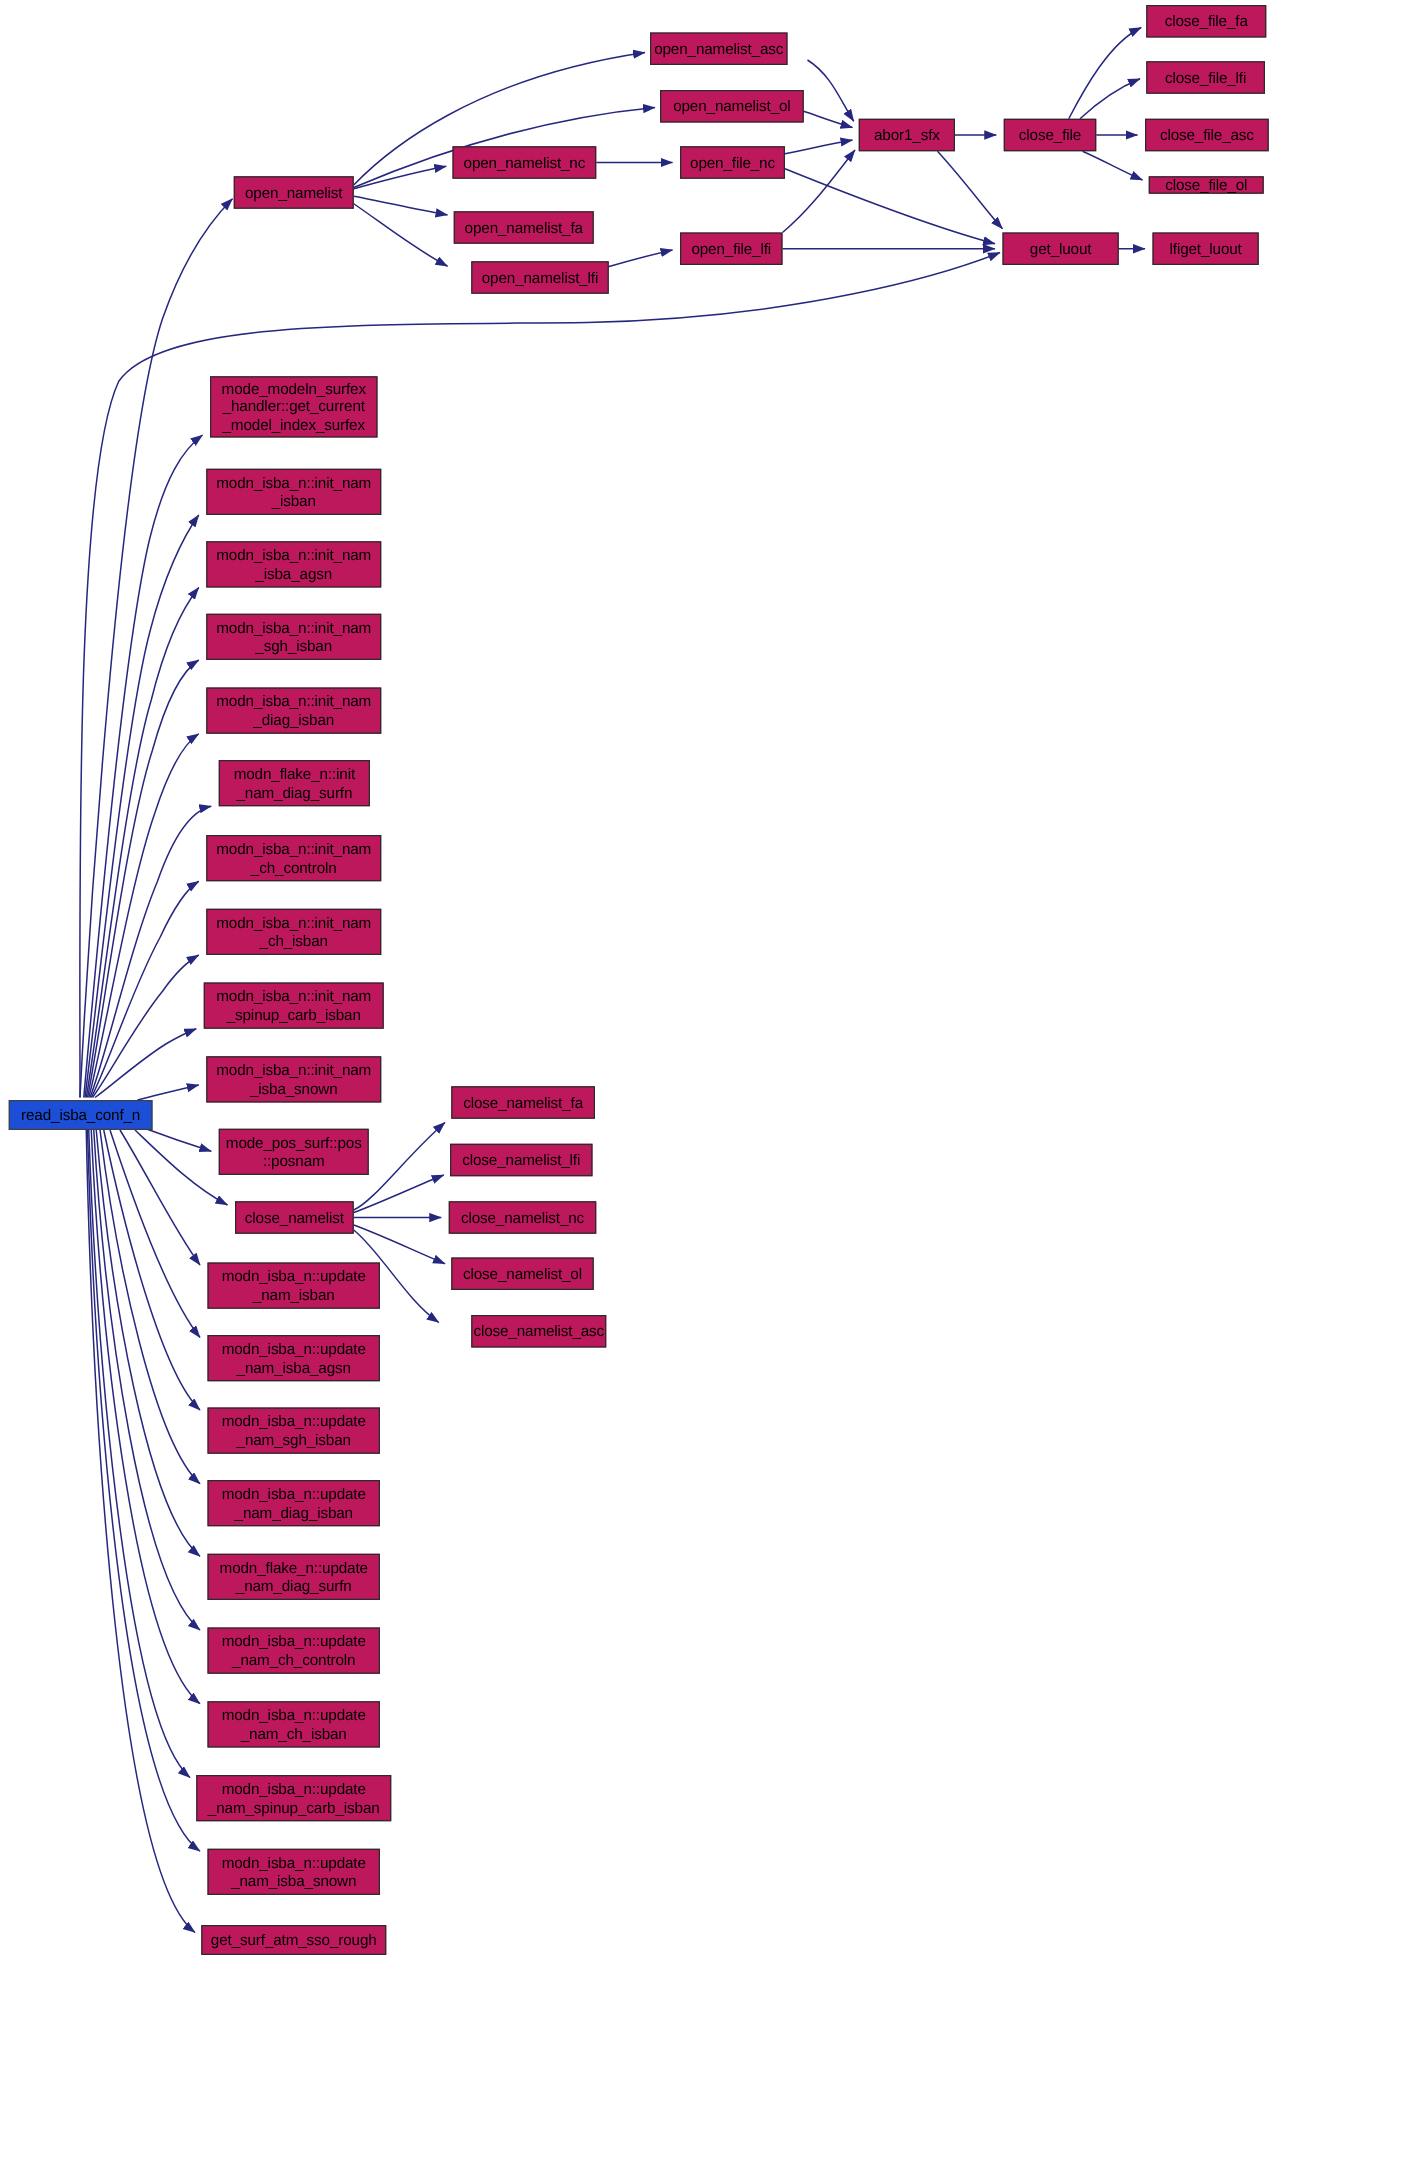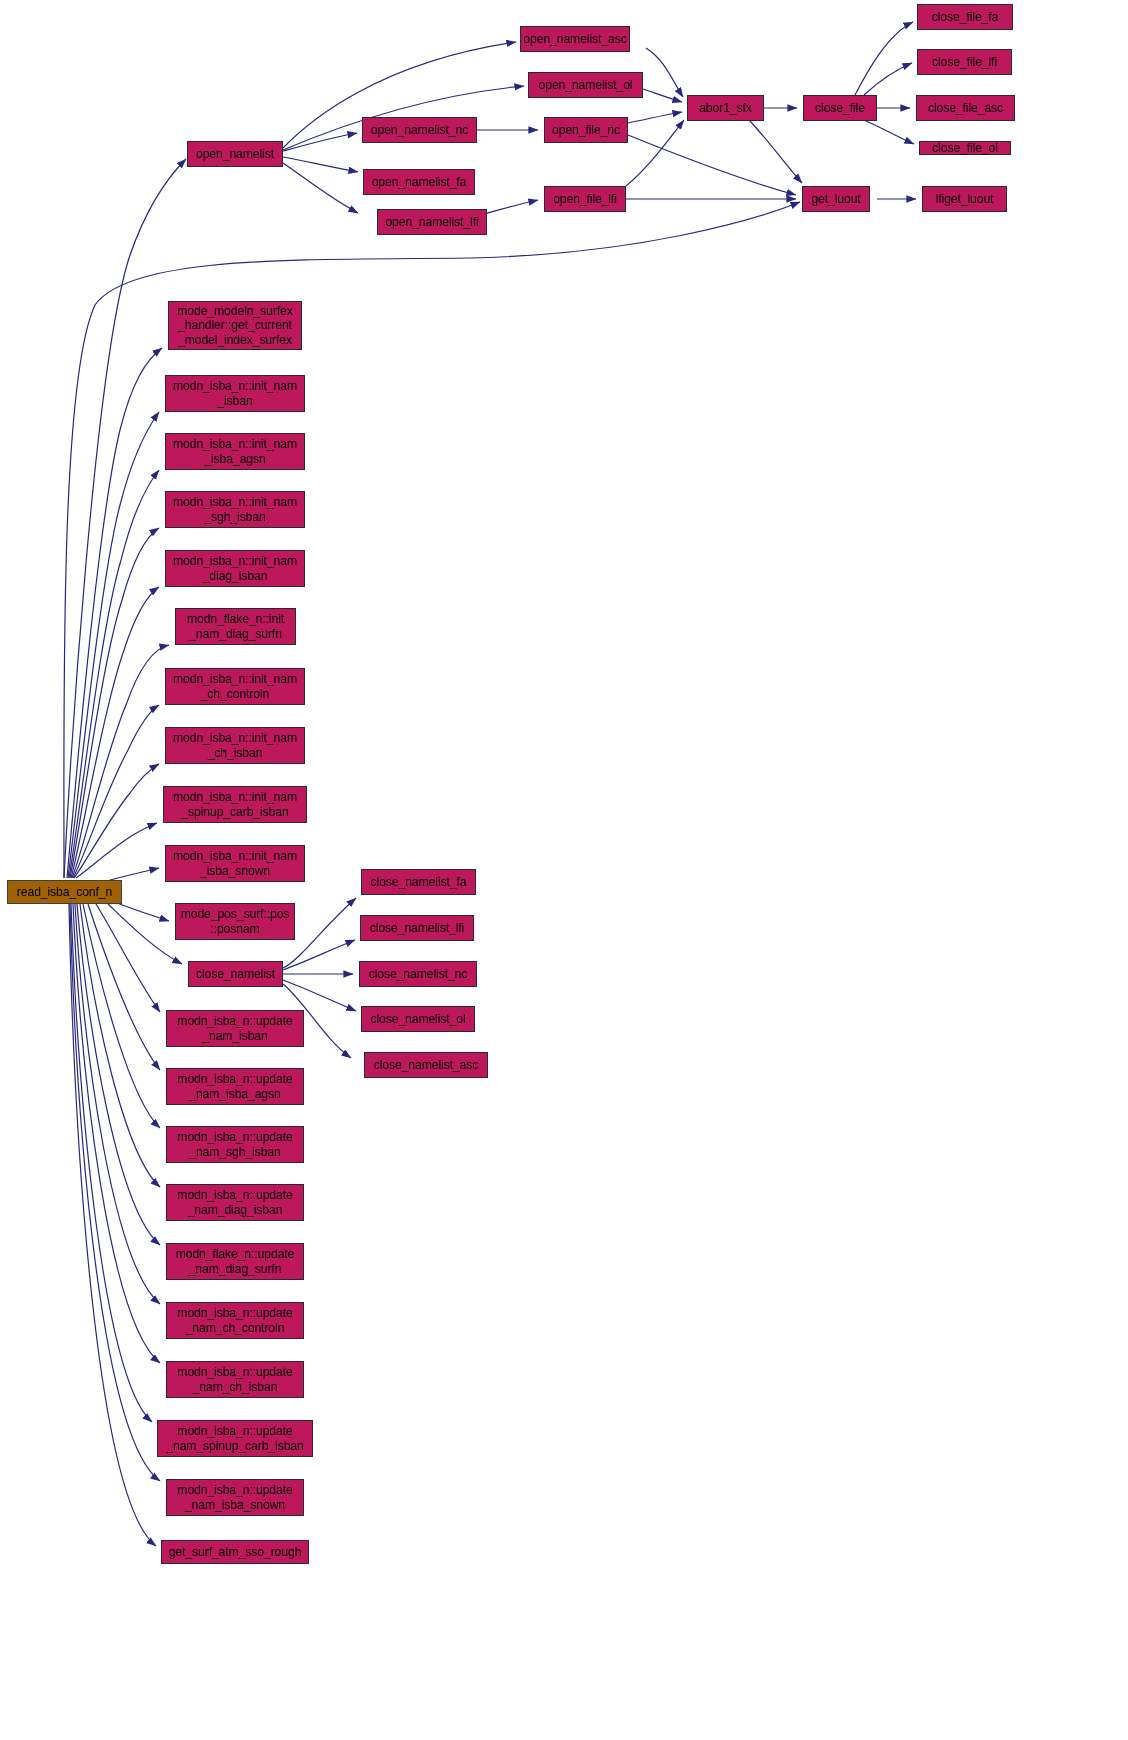--- a/index.html
+++ b/index.html
@@ -2,21 +2,21 @@
 <html><head>
 <meta charset="utf-8">
 <style>
   html,body{margin:0;padding:0;background:#ffffff;}
   #canvas{position:relative;width:1128px;height:1740px;background:#ffffff;
           font-family:"Liberation Sans","DejaVu Sans",sans-serif;overflow:hidden;}
   svg.edges{position:absolute;left:0;top:0;width:1128px;height:1740px;pointer-events:none;}
   .node{position:absolute;box-sizing:border-box;border:1px solid #2b2b2b;background:#be185d;
         display:flex;align-items:center;justify-content:center;text-align:center;
         font-size:12.2px;color:#000000;line-height:1.18;letter-spacing:-0.1px;}
-  .node.root{background:#a16207;border-color:#404040;text-align:right;}
+  .node.root{background:#1d4ed8;border-color:#404040;text-align:right;}
   .node span{display:block;white-space:pre-line;padding:0 3px;}
 </style>
 </head>
 <body>
 
 <div id="canvas">
   <svg class="edges" viewBox="0 0 1128 1740">
     <defs>
       <marker id="arrow" markerWidth="9" markerHeight="9" refX="8" refY="3.1" orient="auto" markerUnits="strokeWidth">
         <path d="M0,0 L0,6.2 L8.4,3.1 z" fill="#26277e"></path>
@@ -101,21 +101,21 @@
       </div>
       <div class="node" style="left: 544px; top: 186px; width: 82px; height: 26px;">
         <span>open_file_lfi</span>
       </div>
       <div class="node" style="left: 687px; top: 95px; width: 77px; height: 26px;">
         <span>abor1_sfx</span>
       </div>
       <div class="node" style="left: 803px; top: 95px; width: 74px; height: 26px;">
         <span>close_file</span>
       </div>
-      <div class="node" style="left: 802px; top: 186px; width: 68px; height: 26px;">
+      <div class="node" style="left: 802px; top: 186px; width: 93px; height: 26px;">
         <span>get_luout</span>
       </div>
       <div class="node" style="left: 917px; top: 4px; width: 96px; height: 26px;">
         <span>close_file_fa</span>
       </div>
       <div class="node" style="left: 917px; top: 49px; width: 95px; height: 26px;">
         <span>close_file_lfi</span>
       </div>
       <div class="node" style="left: 916px; top: 95px; width: 99px; height: 26px;">
         <span>close_file_asc</span>
@@ -218,17 +218,17 @@
       </div>
       <div class="node" style="left: 360px; top: 915px; width: 114px; height: 26px;">
         <span>close_namelist_lfi</span>
       </div>
       <div class="node" style="left: 359px; top: 961px; width: 118px; height: 26px;">
         <span>close_namelist_nc</span>
       </div>
       <div class="node" style="left: 361px; top: 1006px; width: 114px; height: 26px; text-align: right;">
         <span>close_namelist_ol</span>
       </div>
-      <div class="node" style="left: 364px; top: 1052px; width: 124px; height: 26px;">
+      <div class="node" style="left: 377px; top: 1052px; width: 108px; height: 26px;">
         <span>close_namelist_asc</span>
       </div>
     </div>
 </div>
 
 </body></html>

